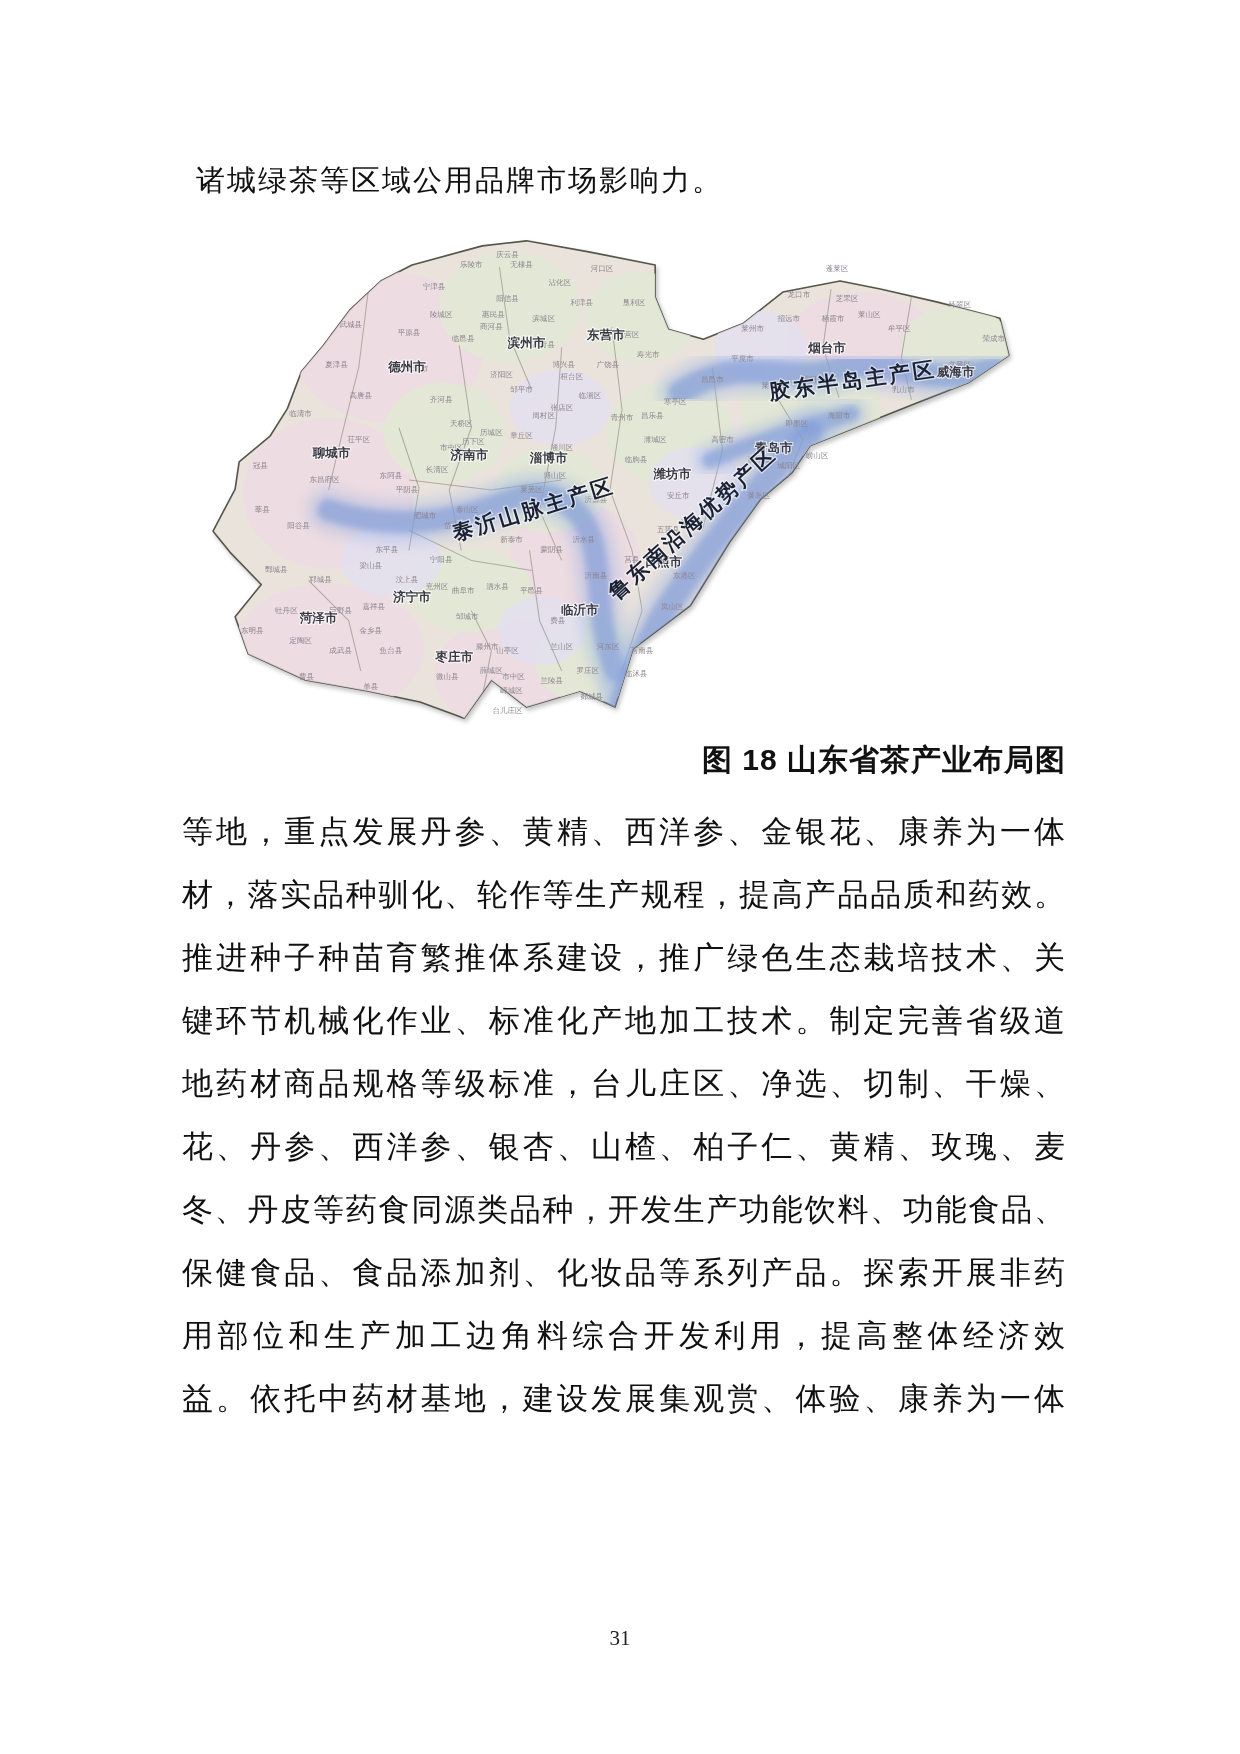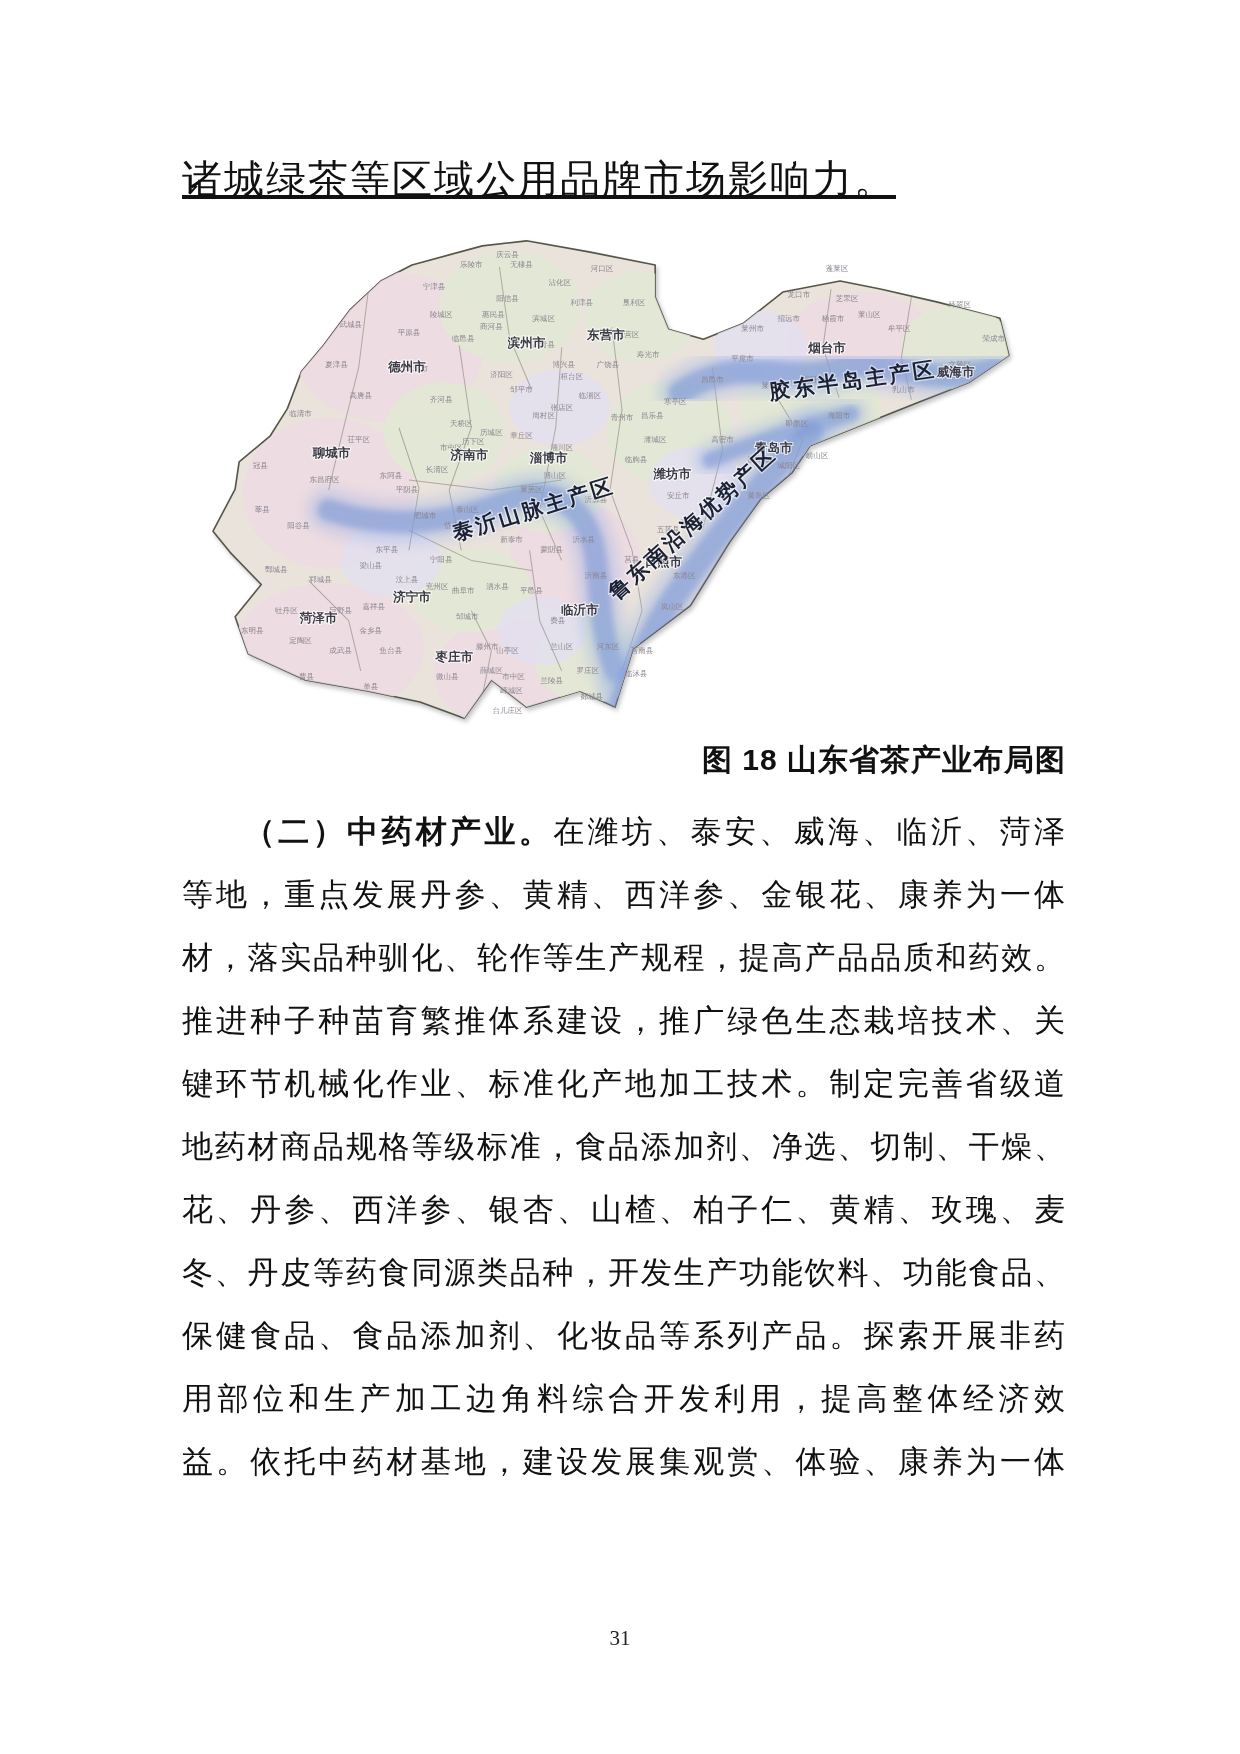--- a/index.html
+++ b/index.html
@@ -4,23 +4,22 @@
 <style>
   html,body{margin:0;padding:0;}
   body{
     width:1240px;height:1754px;position:relative;background:#ffffff;
     font-family:"Liberation Serif","DejaVu Serif",serif;color:#111;
     overflow:hidden;
   }
   .abs{position:absolute;}
   
   #intro{
-    left:182px;top:158px;width:884px;font-size:40px;line-height:44px;
+    left:196px;top:158px;width:884px;font-size:29px;line-height:44px;
     letter-spacing:2px;
-    text-decoration:underline;
   }
   
   #map-wrap{left:208px;top:226px;width:824px;height:512px;}
   #map-svg{width:100%;height:100%;}
   .prov{
     fill:#eae3dc;stroke:#55564a;stroke-width:1.6;stroke-linejoin:round;
     filter:drop-shadow(2px 3px 2px rgba(90,90,90,.35));
   }
   .patch{opacity:.85;}
   .inner-line{fill:none;stroke:#7b7b6d;stroke-width:1;opacity:.55;stroke-linejoin:round;}
@@ -284,26 +283,25 @@
         <text x="643" y="160" class="region" text-anchor="middle" transform="rotate(-8 643 160)">胶东半岛主产区</text>
         <text x="326" y="288" class="region" text-anchor="middle" transform="rotate(-17 326 288)">泰沂山脉主产区</text>
         <text x="487" y="300" class="region" text-anchor="middle" transform="rotate(-42 487 300)">鲁东南沿海优势产区</text>
       </g>
   </svg>
 </div>
 
 <div class="abs" id="caption">图 18 山东省茶产业布局图</div>
 
 <div class="abs" id="paragraph">
-  <div class="para-line indent"><span class="bold-head">（二）中药材产业。</span><span>在潍坊、泰安、威海、临沂、菏泽</span></div>
   <div class="para-line">等地，重点发展丹参、黄精、西洋参、金银花、康养为一体</div>
   <div class="para-line">材，落实品种驯化、轮作等生产规程，提高产品品质和药效。</div>
   <div class="para-line">推进种子种苗育繁推体系建设，推广绿色生态栽培技术、关</div>
   <div class="para-line">键环节机械化作业、标准化产地加工技术。制定完善省级道</div>
-  <div class="para-line">地药材商品规格等级标准，食品添加剂、净选、切制、干燥、</div>
+  <div class="para-line">地药材商品规格等级标准，台儿庄区、净选、切制、干燥、</div>
   <div class="para-line">花、丹参、西洋参、银杏、山楂、柏子仁、黄精、玫瑰、麦</div>
   <div class="para-line">冬、丹皮等药食同源类品种，开发生产功能饮料、功能食品、</div>
   <div class="para-line">保健食品、食品添加剂、化妆品等系列产品。探索开展非药</div>
   <div class="para-line">用部位和生产加工边角料综合开发利用，提高整体经济效</div>
   <div class="para-line">益。依托中药材基地，建设发展集观赏、体验、康养为一体</div>
 </div>
 
 <div class="abs" id="page-number">31</div>
 
 </body></html>

